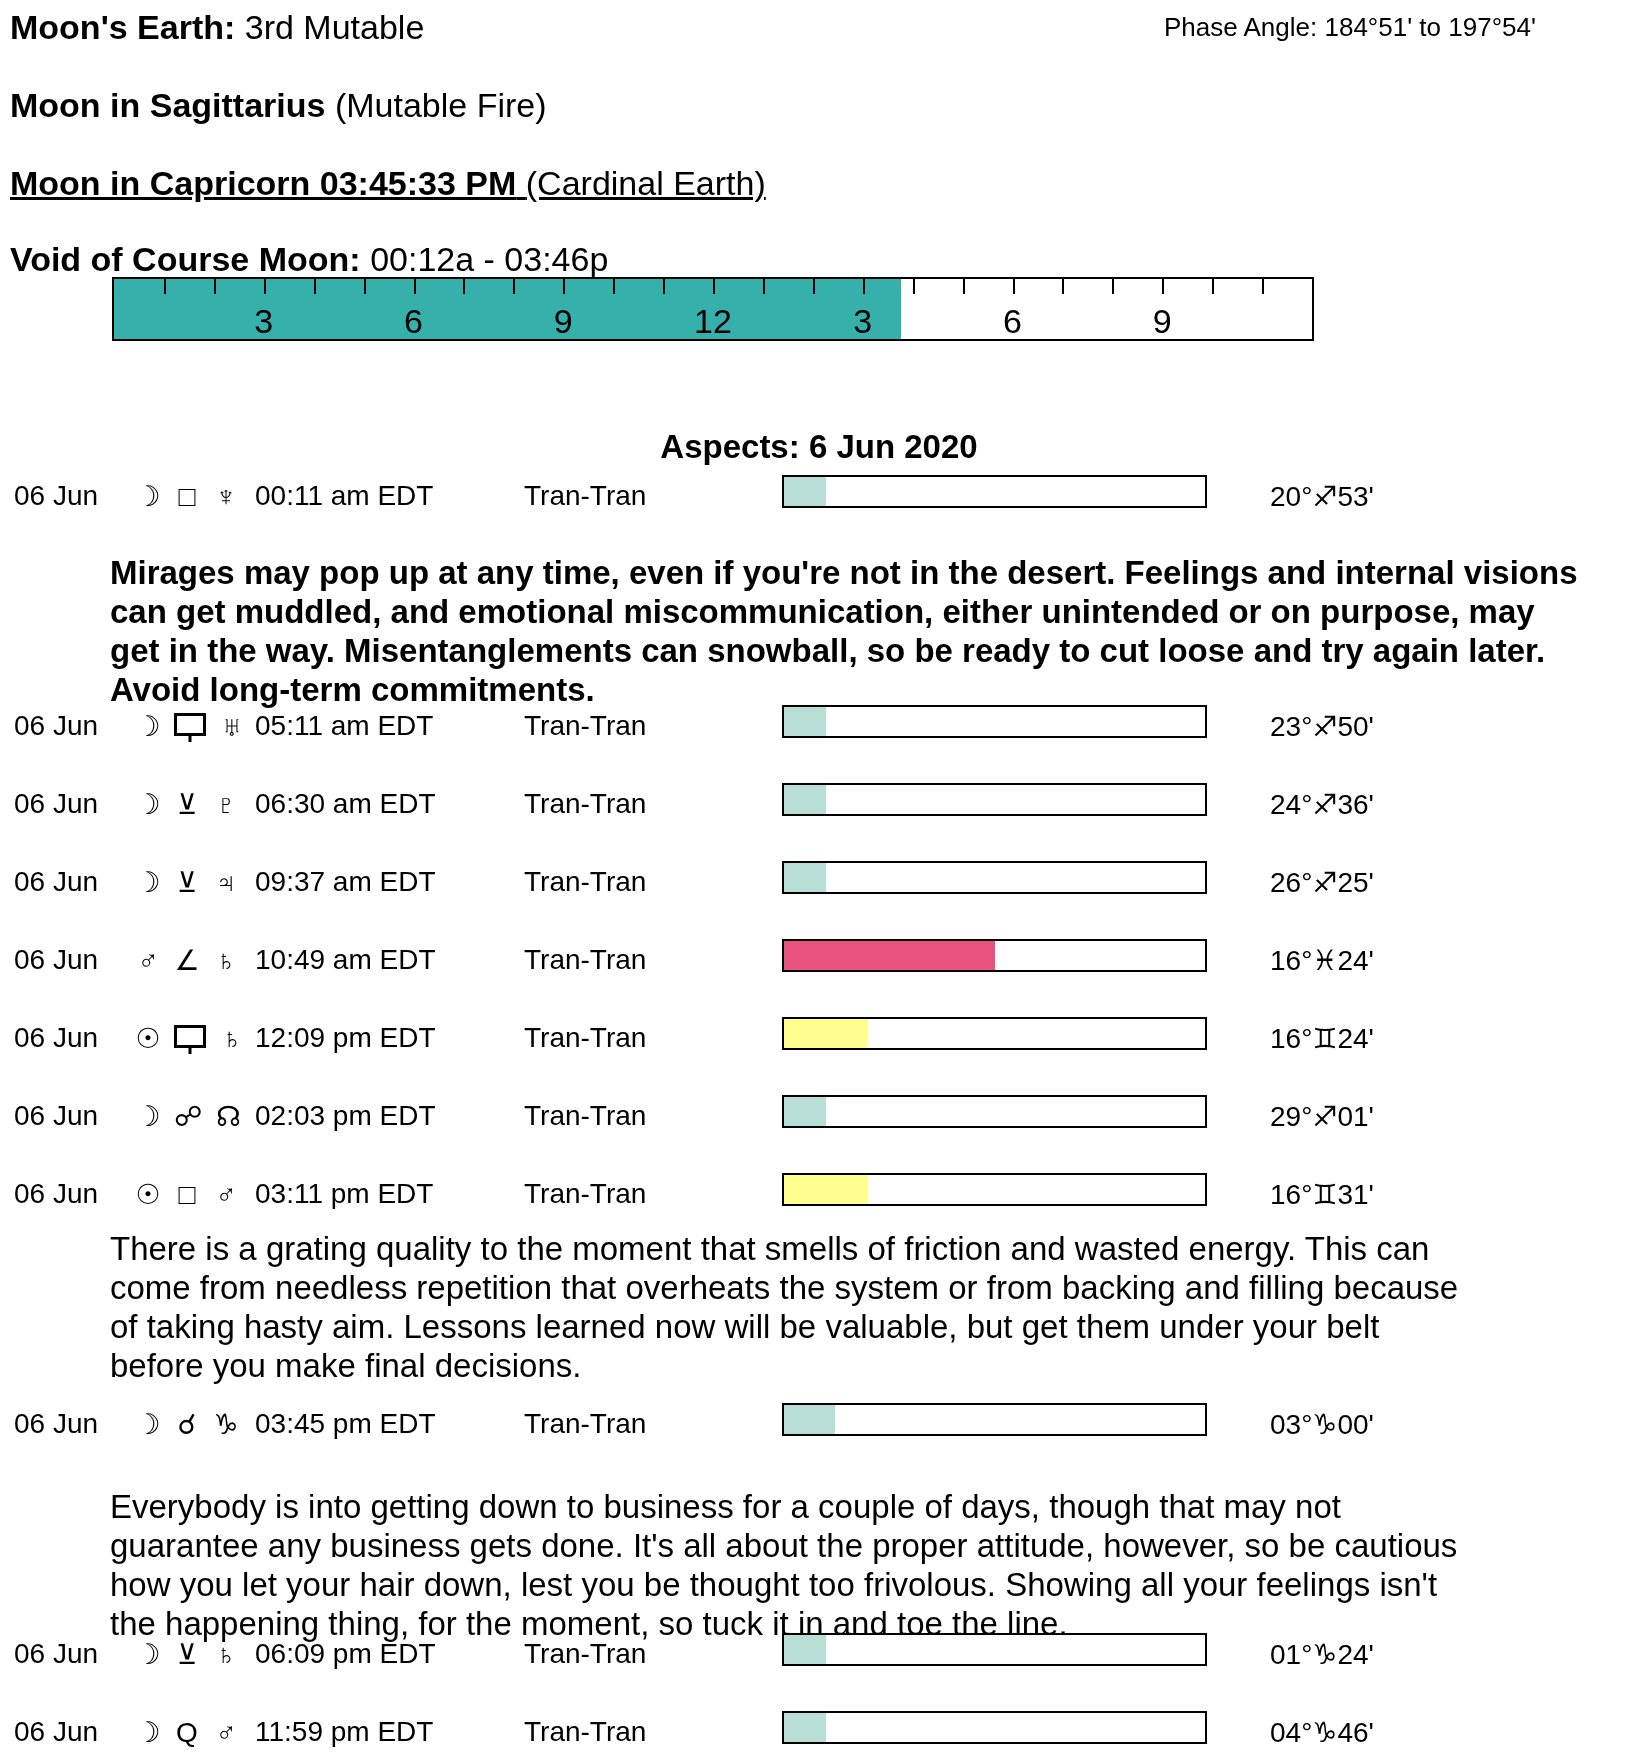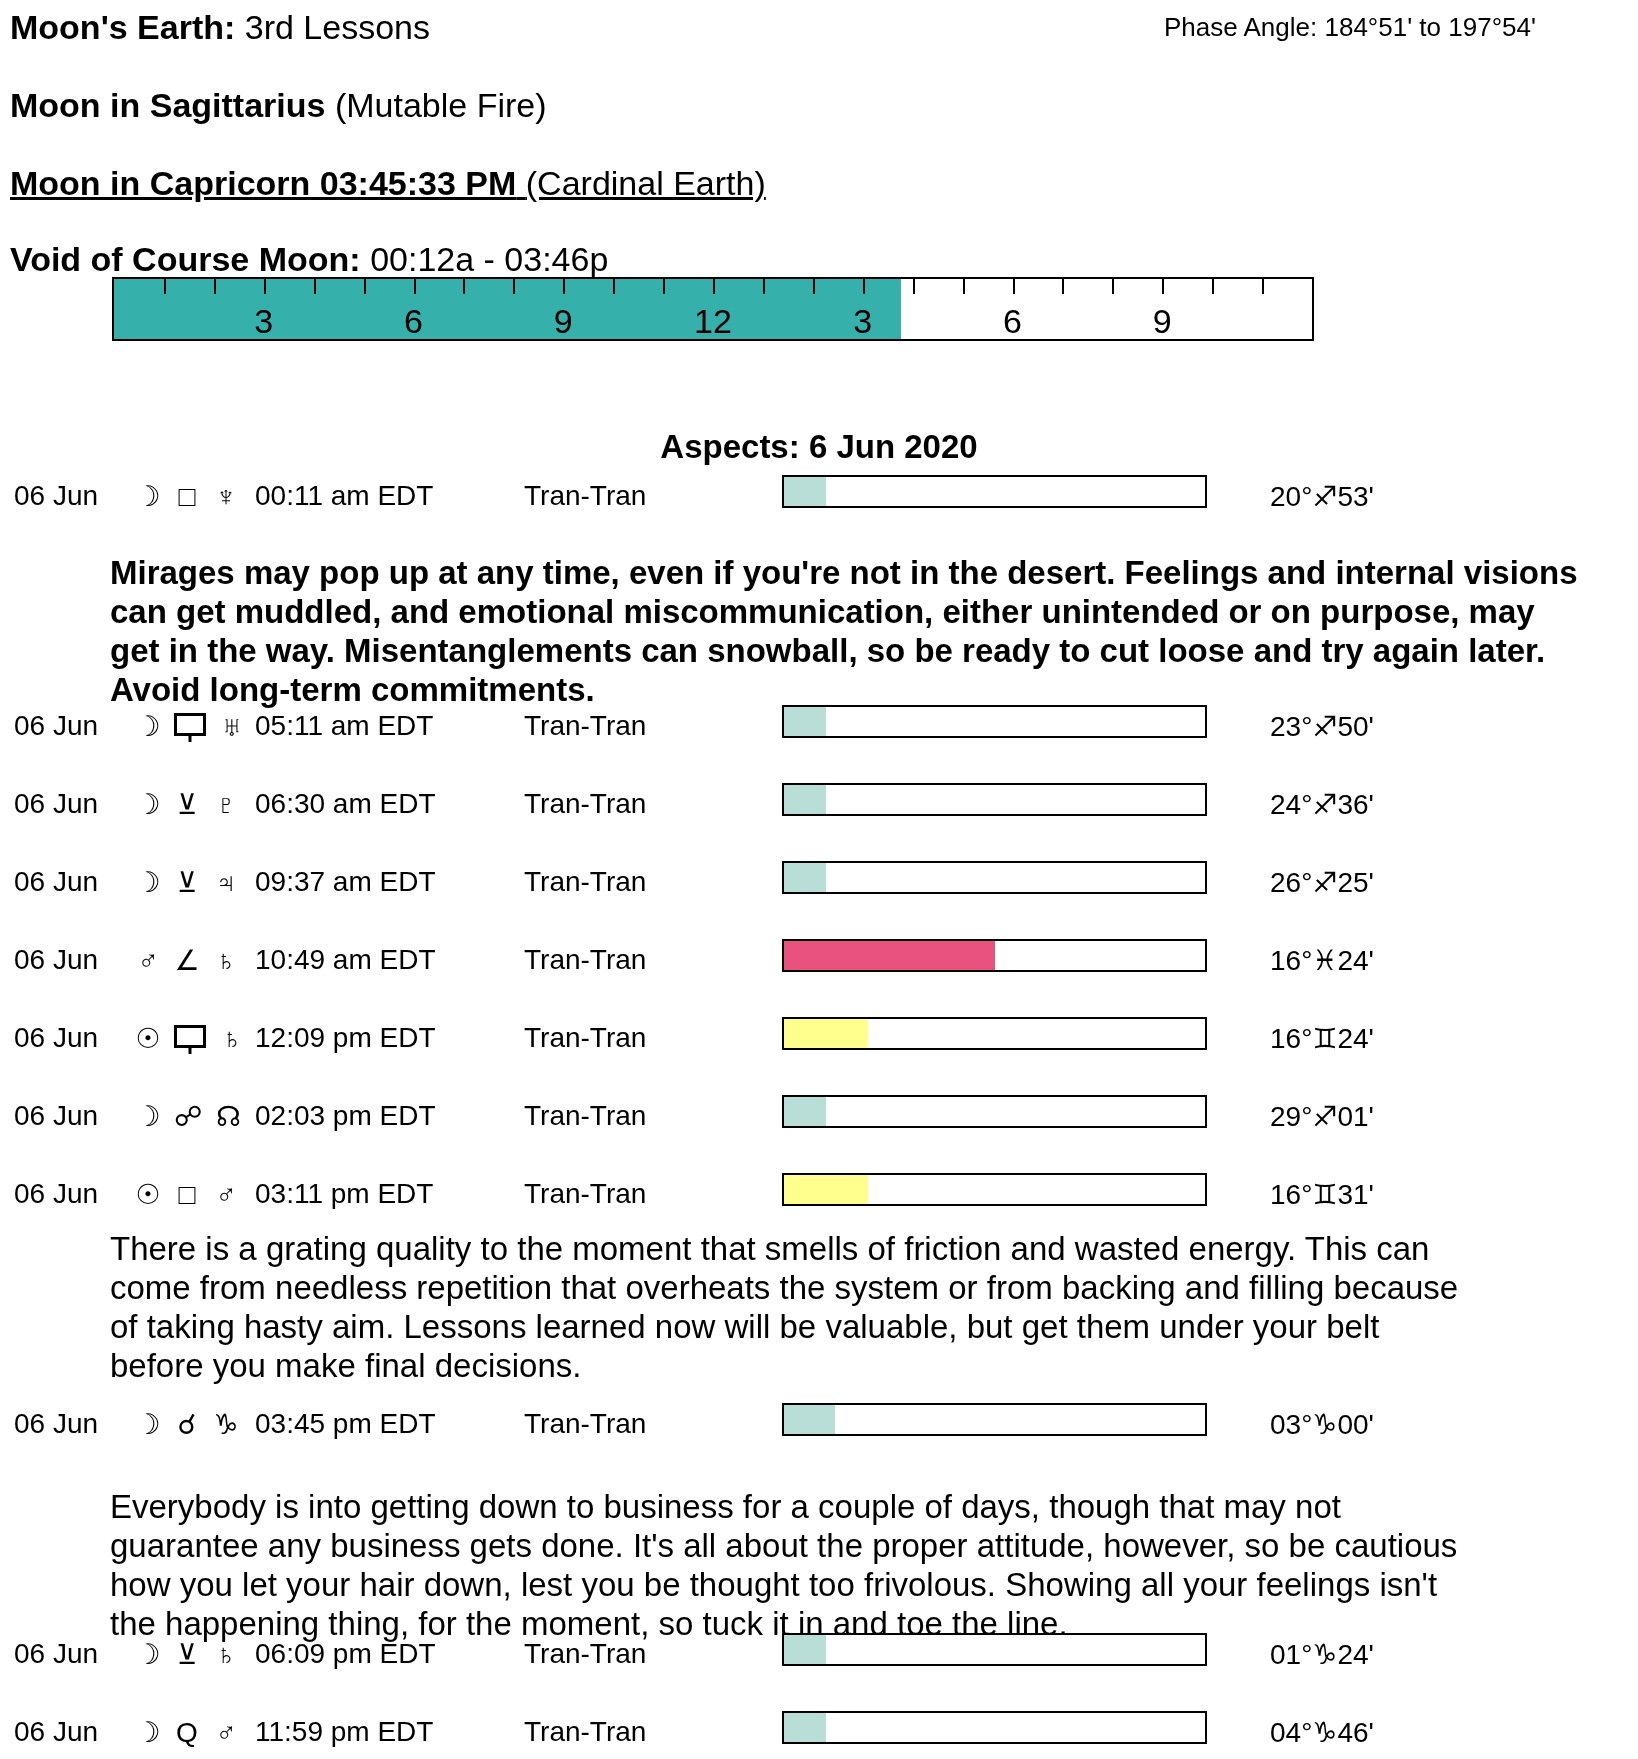--- a/index.html
+++ b/index.html
@@ -38,21 +38,21 @@
   .g-sesq::after{content:"";position:absolute;left:50%;bottom:-9px;
           transform:translateX(-50%);width:3px;height:9px;background:#000;}
 </style>
 </head>
 <body>
 
 <div class="page">
 
   <div class="hline" style="top:8px;">
     <b>Moon's Earth:</b>
-    <span class="hval">3rd Lessons</span>
+    <span class="hval">3rd Mutable</span>
   </div>
 
   <div class="phase-angle">
     <span>Phase Angle:</span>
     <span>184°51' to 197°54'</span>
   </div>
 
   <div class="hline" style="top:86px;">
     <b>Moon in Sagittarius</b>
     <span class="hval">(Mutable Fire)</span>

